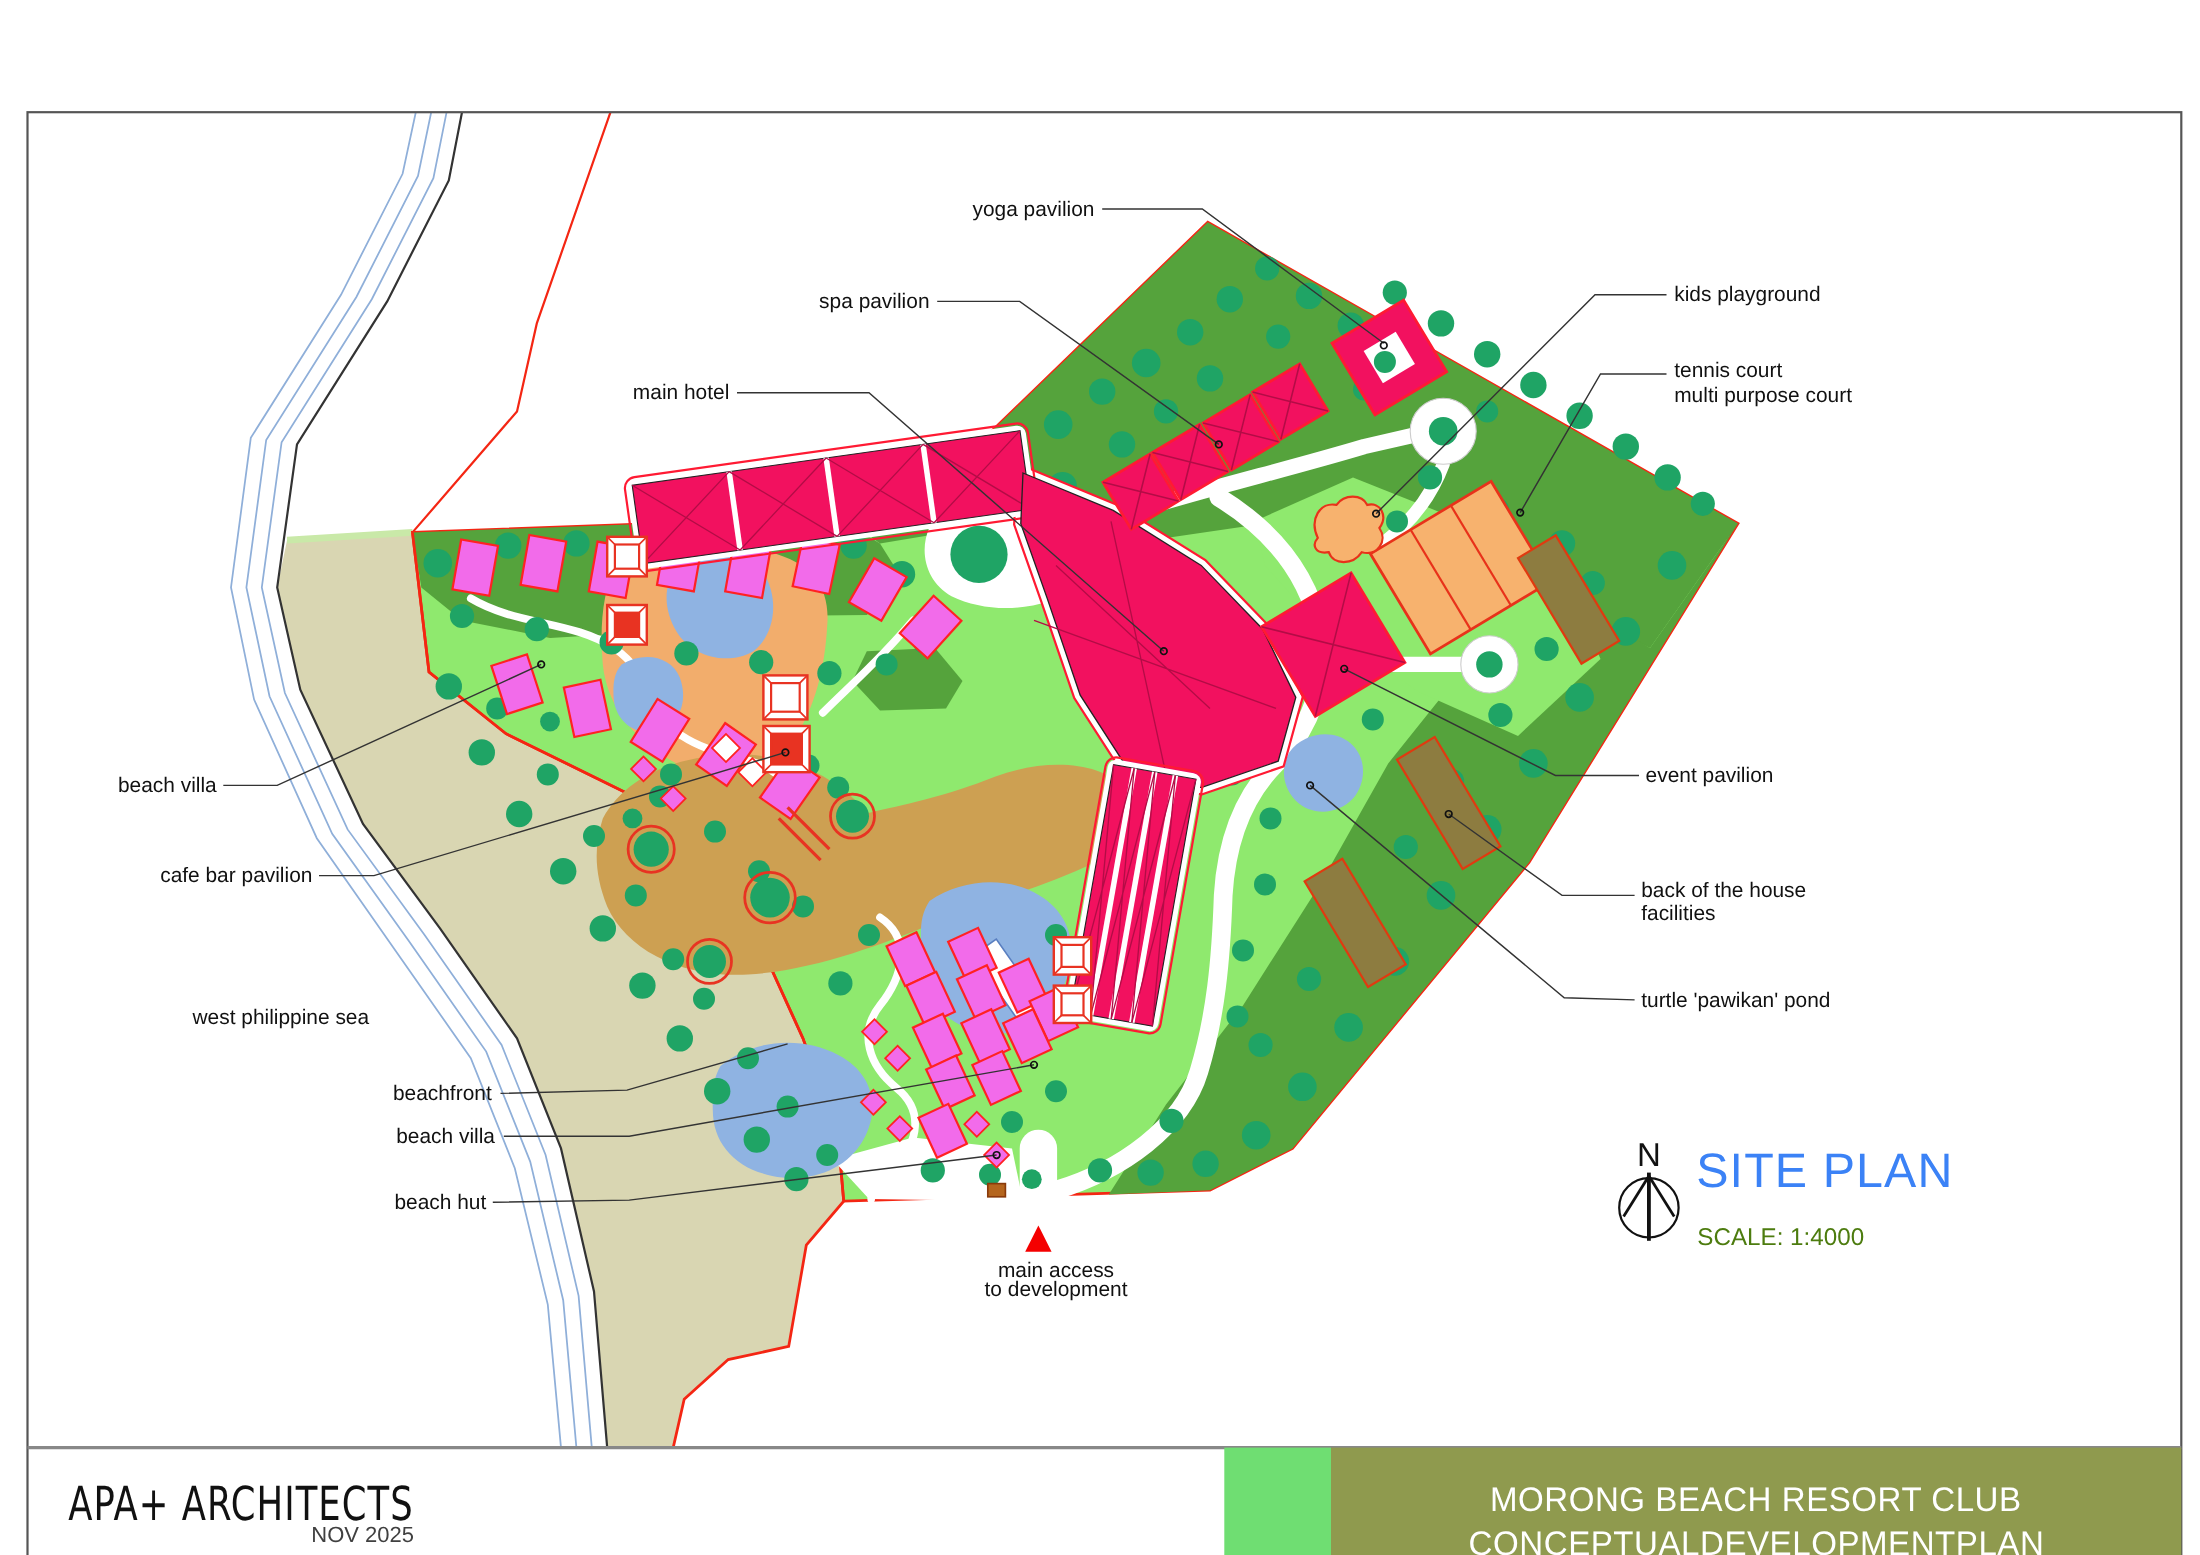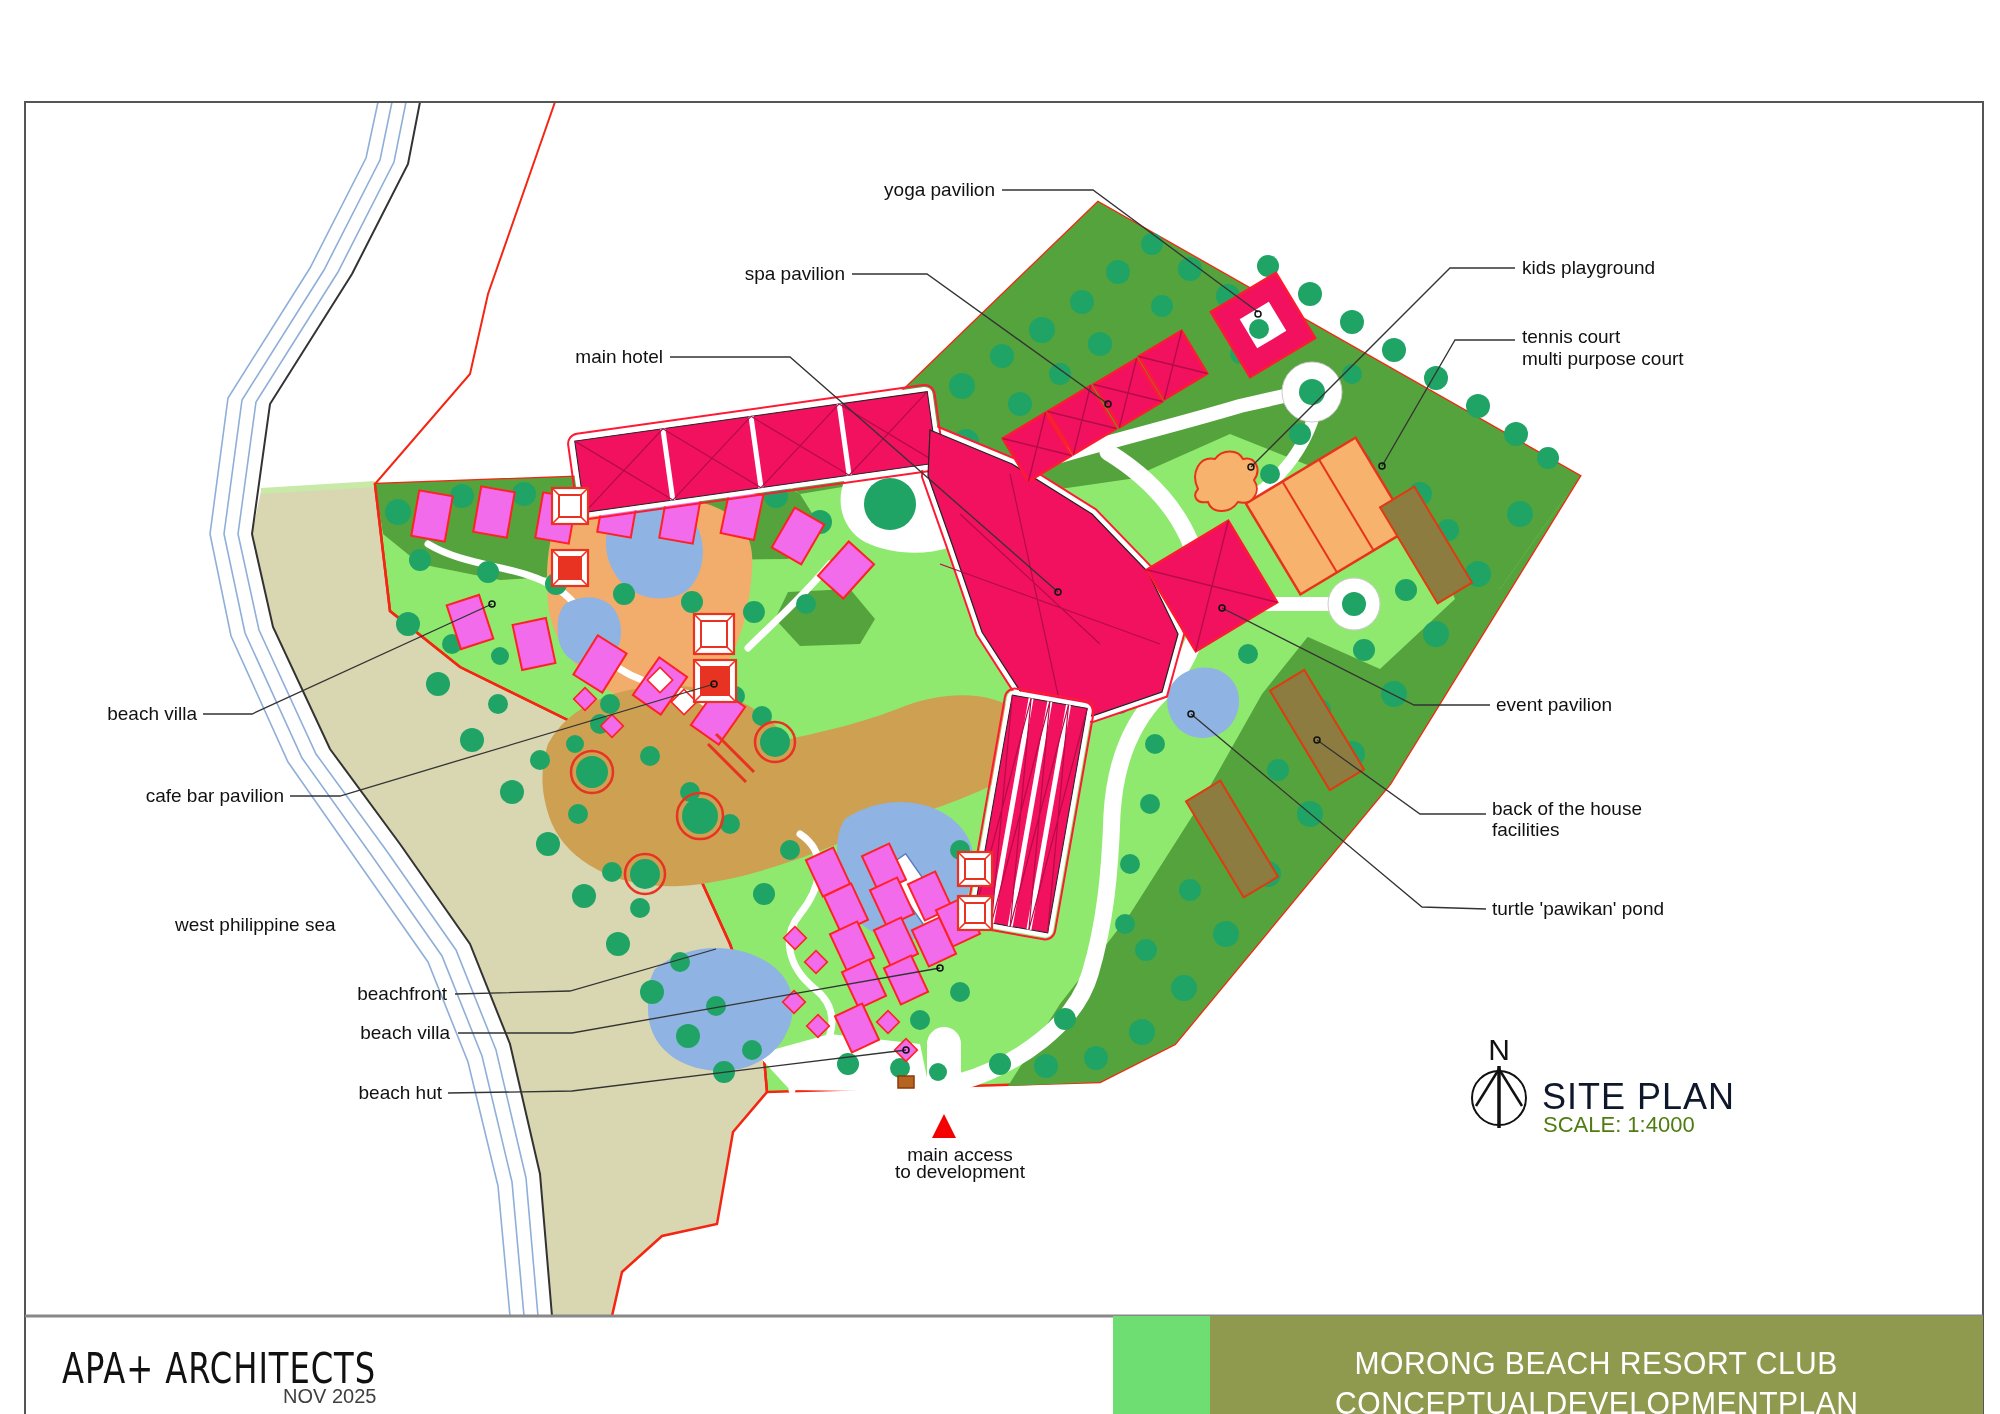--- a/index.html
+++ b/index.html
@@ -6,21 +6,21 @@
   body{width:2000px;height:1414px;position:relative;font-family:"Liberation Sans",sans-serif;overflow:hidden;}
   #stage{position:absolute;left:0;top:0;width:2000px;height:1112px;margin-top:44px;}
   svg{position:absolute;left:0;top:0;}
   .abs{position:absolute;}
   #firm-name{left:62px;top:1300px;font-size:35px;color:#111;letter-spacing:1px;
     font-family:"DejaVu Sans",sans-serif;font-weight:400;transform:scaleY(1.22) scaleX(.92);transform-origin:left top;white-space:nowrap;}
   #firm-date{left:283px;top:1341px;font-size:20px;color:#404040;}
   #title-green{left:1113px;top:1272px;width:97px;height:136px;}
   #title-olive{left:1210px;top:1272px;width:773px;height:136px;display:flex;flex-direction:column;justify-content:center;align-items:center;}
   #title-olive div{color:#fff;font-size:31px;line-height:40px;letter-spacing:.5px;transform:scaleX(.97);white-space:nowrap;}
-  #siteplan-title{left:1542px;top:1032px;font-size:36px;color:#0f172a;letter-spacing:1px;}
+  #siteplan-title{left:1542px;top:996px;font-size:44px;color:#3b82f6;letter-spacing:1px;}
   #siteplan-scale{left:1543px;top:1068px;font-size:22px;color:#4d7c0f;}
 </style>
 </head>
 <body>
 
 <div id="stage">
   <svg id="plan-svg" width="2000" height="1414" viewBox="0 0 2000 1414">
       <path d="M261,447 L375,440 L390,567 L460,623 L590,687 L680,790 L730,900 L762,990 L767,1048 L733,1088 L717,1180 L662,1192 L622,1228 L612,1272 L552,1272 L540,1130 L510,1000 L470,900 L400,800 L330,705 L273,583 L252,490 Z" fill="#D9D6B2"></path>
       <line x1="261" y1="447" x2="375" y2="440" stroke="#C9E9A8" stroke-width="6"></line>
       <polyline points="406,58 394,118 338,228 256,358 238,490 259,586 316,710 386,806 456,906 496,1006 526,1134 538,1272" fill="none" stroke="#8FAFD9" stroke-width="1.6"></polyline>

